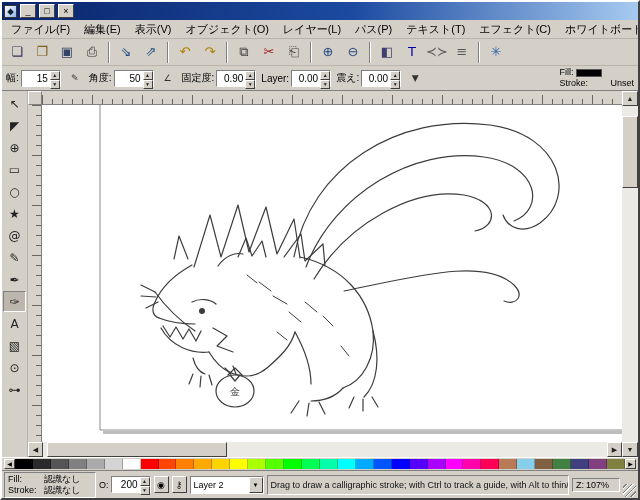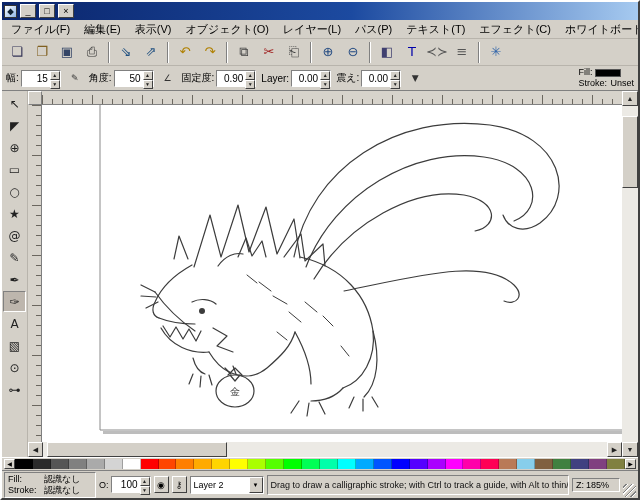--- a/index.html
+++ b/index.html
@@ -211,21 +211,21 @@
           </span>
         </span>
         <button class="tbtn small">▼</button>
       </span>
     <span class="opts-right">
       <span>
         <span>Fill:</span><span class="fill-swatch"></span>
       </span>
       <span>
         <span>Stroke:</span>
-        <span style="margin-left:1px;">Unset</span>
+        <span style="margin-left:20px;">Unset</span>
       </span>
     </span>
   </div>
 
   <div class="main">
     <div class="toolpal" id="toolpal">
         <button class="pal-btn">↖</button>
         <button class="pal-btn">◤</button>
         <button class="pal-btn">⊕</button>
         <button class="pal-btn">▭</button>
@@ -368,39 +368,39 @@
       </div>
       <div class="fs-row">
         <span class="lbl">Stroke:</span>
         <span>認識なし</span>
       </div>
     </div>
 
     <div class="o-group">
       <span>O:</span>
       <span class="spin">
-        <span class="val">100</span>
+        <span class="val">200</span>
         <span class="ud">
             <span>▲</span>
             <span>▼</span>
           </span>
       </span>
     </div>
 
     <button class="mini-btn">◉</button>
     <button class="mini-btn">⚷</button>
 
     <div class="layer-select">
       <span>Layer 2</span>
       <span class="arrow">▼</span>
     </div>
 
     <div class="msg panel" style="height:20px;line-height:16px;">Drag to draw a calligraphic stroke; with Ctrl to track a guide, with Alt to thin/t</div>
 
 
     <div class="zpanel panel">
       <span>Z:</span>
-      <span>185%</span>
+      <span>107%</span>
     </div>
 
     <div class="grip"></div>
   </div>
 </div>
 
 </body></html>

